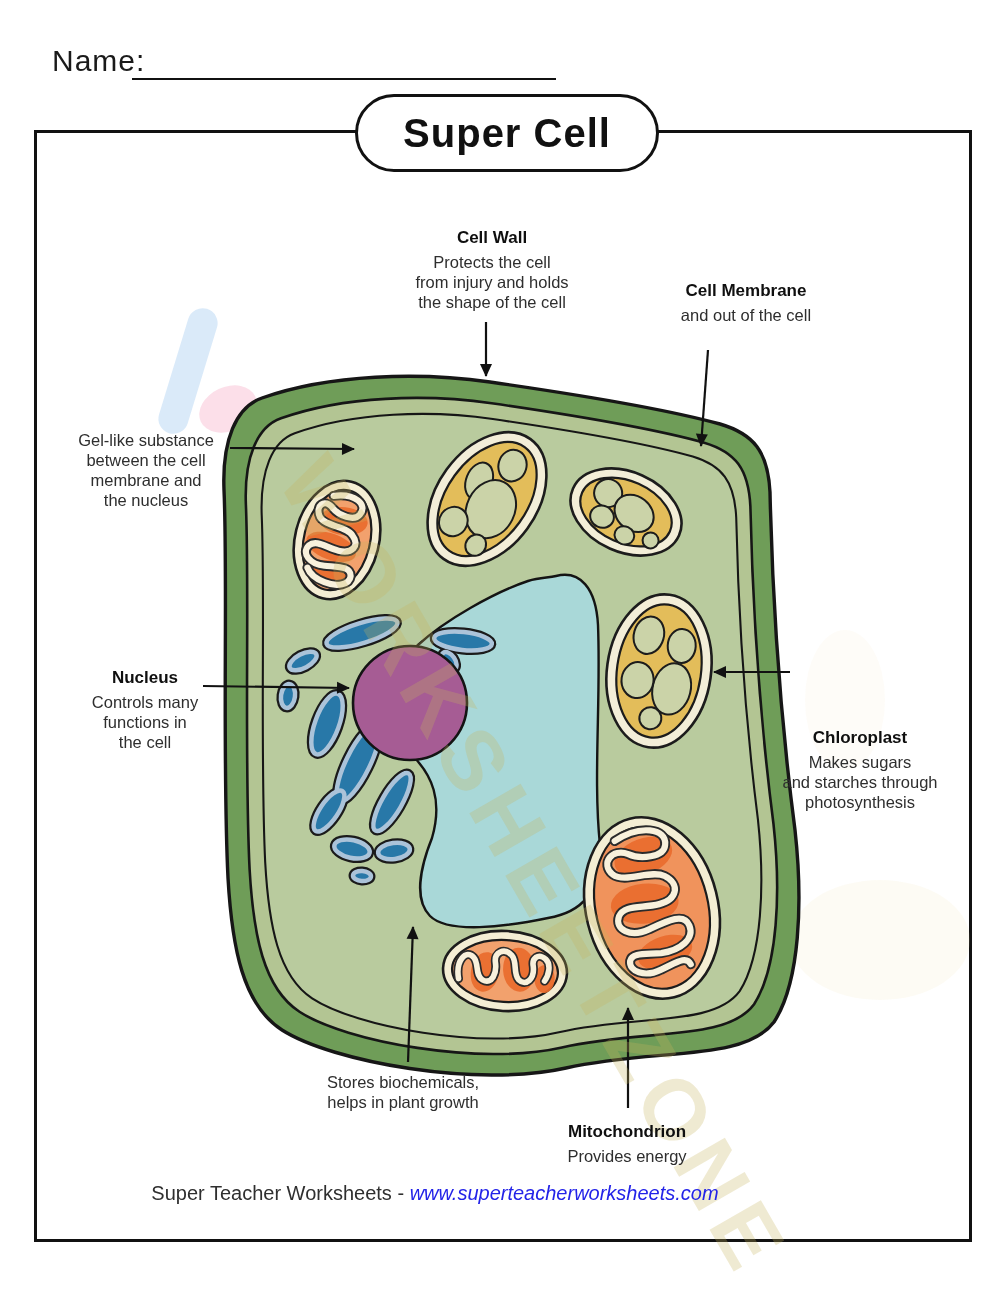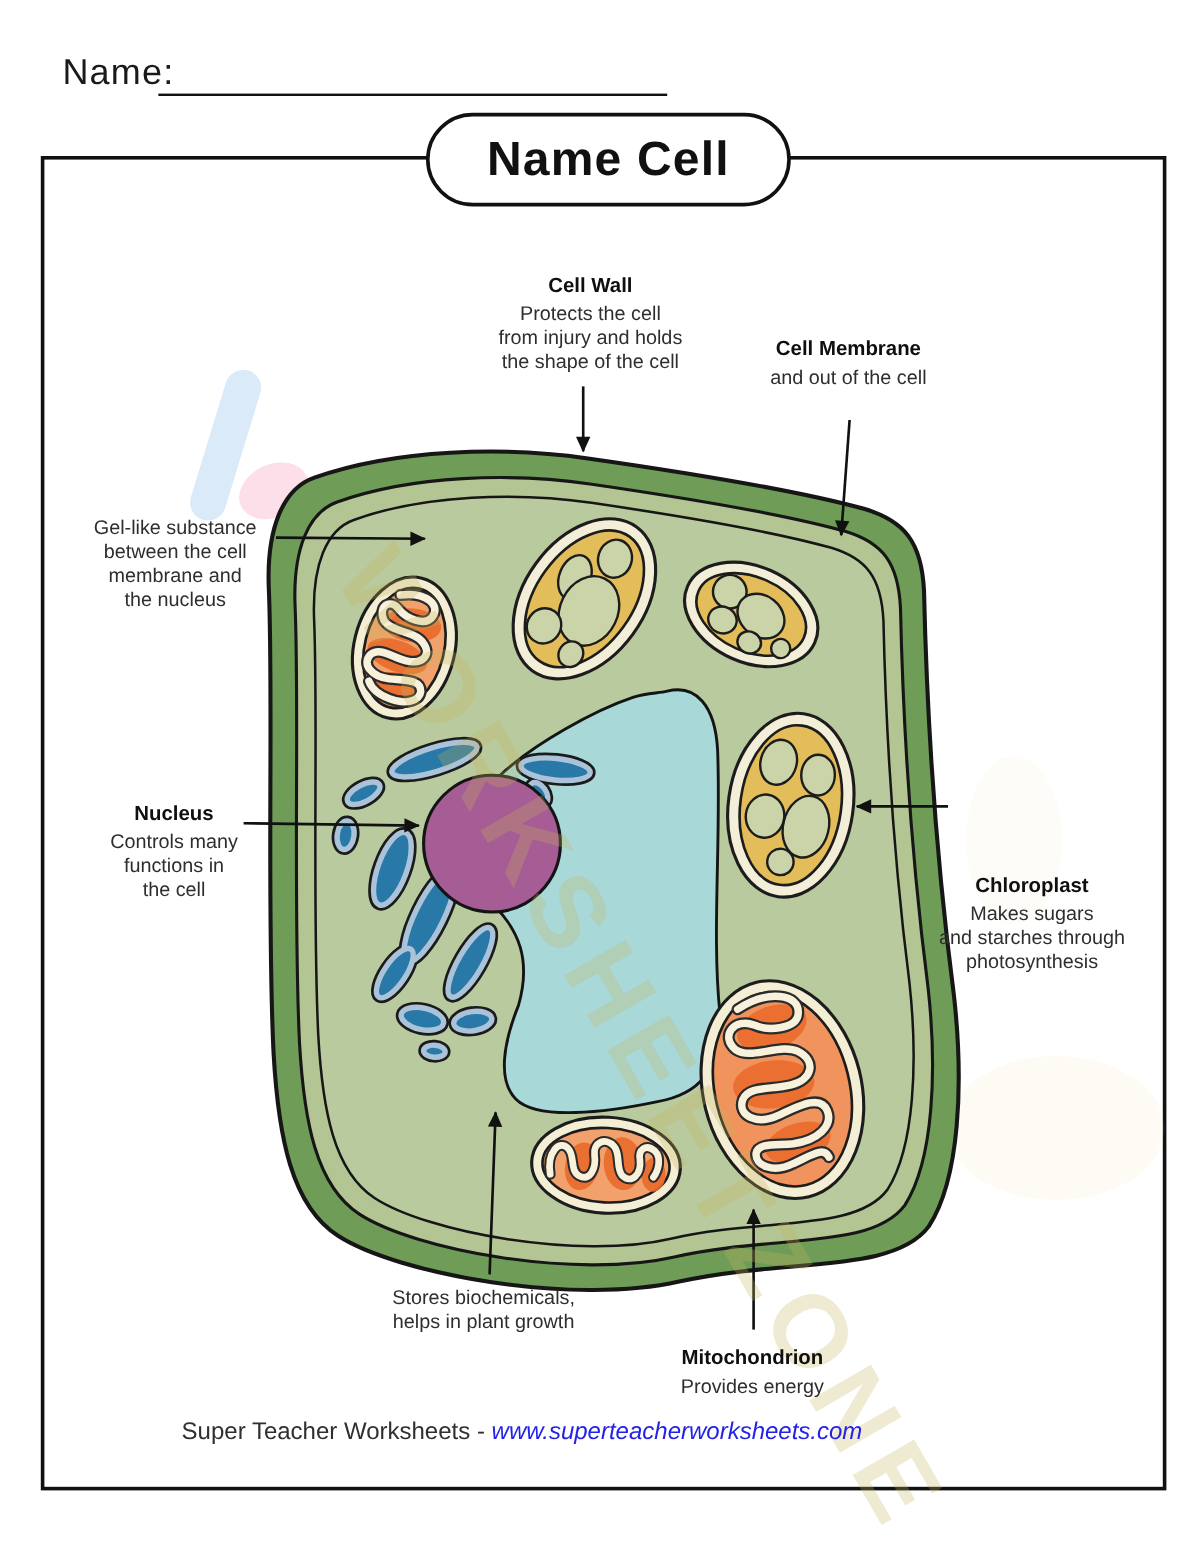--- a/index.html
+++ b/index.html
@@ -68,21 +68,21 @@
 <body>
 
 <div class="name-row">
   <span class="name-label">Name:</span>
   <span class="name-line"></span>
 </div>
 
 <div class="frame"></div>
 
 <div class="title-pill">
-  <span>Name Cell</span>
+  <span>Super Cell</span>
 </div>
 
 <svg class="diagram" width="1000" height="1294" viewBox="0 0 1000 1294">
   <defs>
     <marker id="ah" markerUnits="userSpaceOnUse" markerWidth="16" markerHeight="14" refX="13" refY="7" orient="auto">
       <path d="M1,1 L14,7 L1,13 Z" fill="#111"></path>
     </marker>
     <path id="cell-shape" d="M 262,398
       C 330,374 420,372 490,382
       C 560,392 662,408 720,424
@@ -212,21 +212,21 @@
 
 <div class="watermark">WORKSHEETZONE</div>
 
 <div class="label" style="left:492px; top:228px;">
   <div class="label-title">Cell Wall</div>
   <div class="label-line">Protects the cell</div>
   <div class="label-line">from injury and holds</div>
   <div class="label-line">the shape of the cell</div>
 </div>
 
-<div class="label" style="left:707px; top:281px;">
+<div class="label" style="left:746px; top:281px;">
   <div class="label-title">Cell Membrane</div>
   <div class="label-line">and out of the cell</div>
 </div>
 
 <div class="label" style="left:146px; top:430px;">
   <div class="label-line">Gel-like substance</div>
   <div class="label-line">between the cell</div>
   <div class="label-line">membrane and</div>
   <div class="label-line">the nucleus</div>
 </div>

